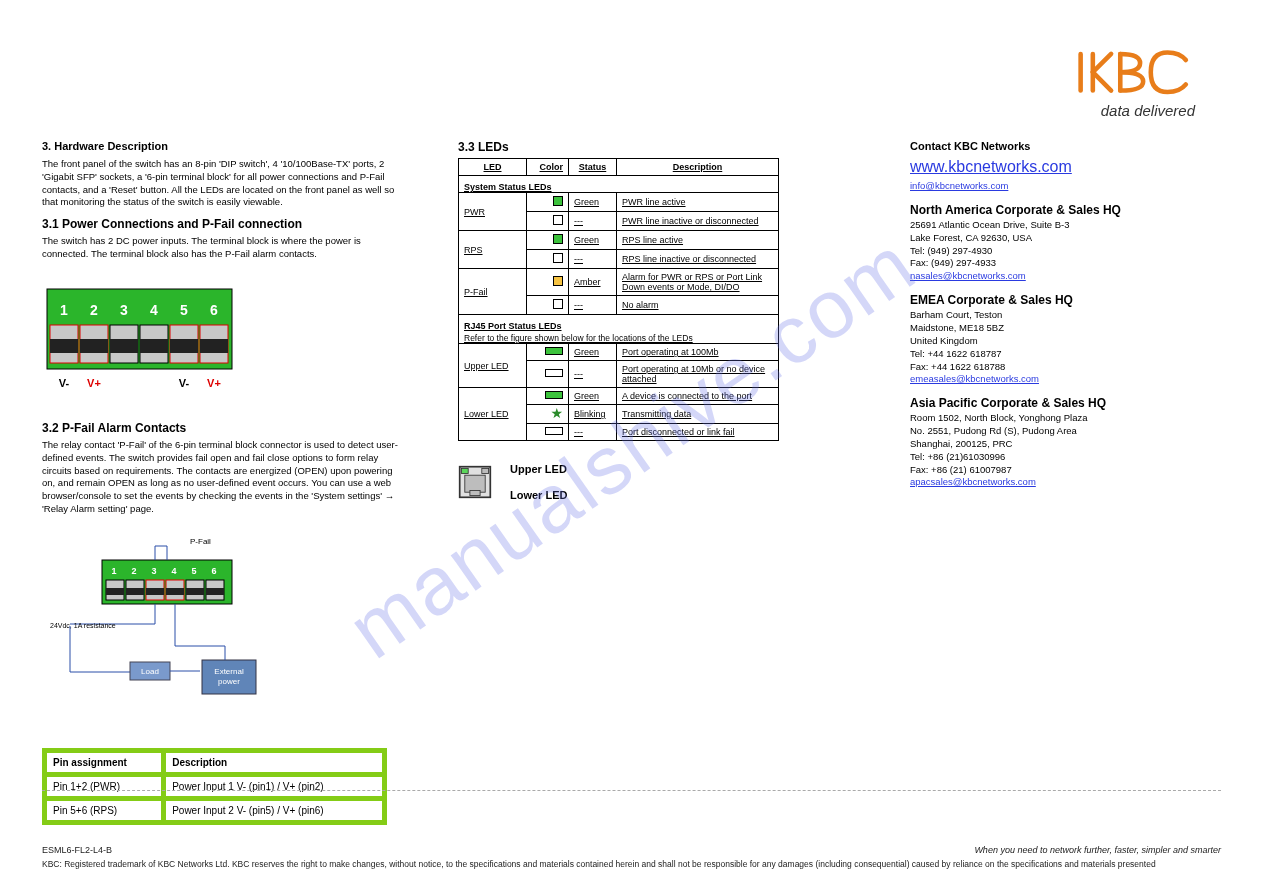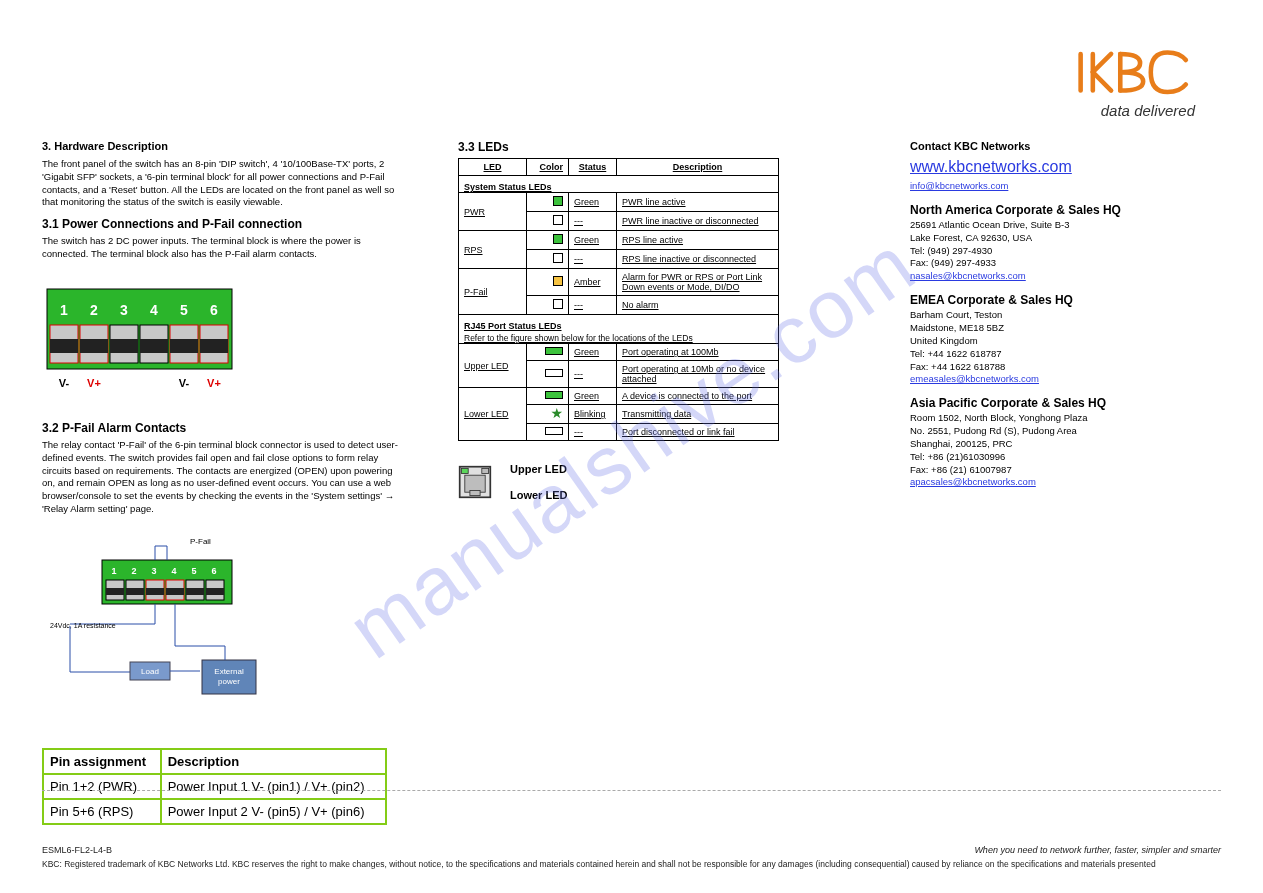--- a/index.html
+++ b/index.html
@@ -23,21 +23,21 @@
   .body-text { font-size: 9.5px; line-height: 1.35; margin-bottom: 8px; }
   
   
   .term-svg { margin: 10px 0 20px 0; }
   
   
   .pfail-svg { margin: 6px 0 10px 0; }
   
   
   .pin-table { border-collapse: collapse; width: 345px; margin-top: 6px; }
-  .pin-table td, .pin-table th { border: 2px solid #84cc16; padding: 4px 6px; font-size: 13px; text-align: left; }
+  .pin-table td, .pin-table th { border: 5px solid #84cc16; padding: 4px 6px; font-size: 10px; text-align: left; }
   
   
   .led-table { border-collapse: collapse; width: 321px; text-decoration: underline; }
   .led-table th, .led-table td { border: 1px solid #000; padding: 3px 5px; font-size: 9px; vertical-align: middle; }
   .led-table .c-led  { width: 68px; }
   .led-table .c-color{ width: 42px; text-align: right; }
   .led-table .c-stat { width: 48px; }
   .led-sq { width: 10px; height: 10px; border: 1px solid #000; display: inline-block; }
   .led-rc { width: 18px; height: 8px; border: 1px solid #000; display: inline-block; }
   .g-on  { background: #3cc23c; }

